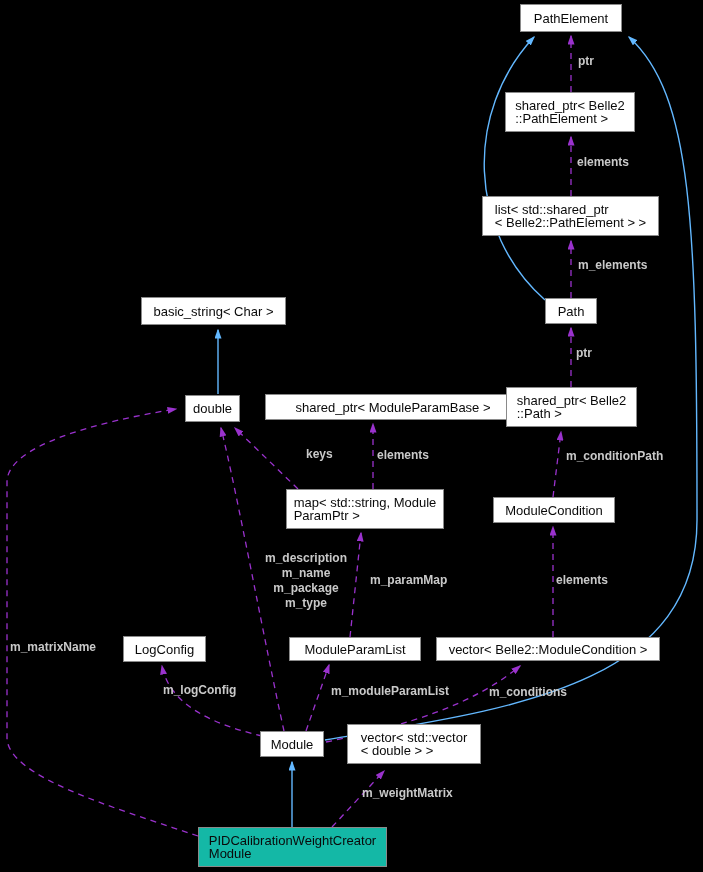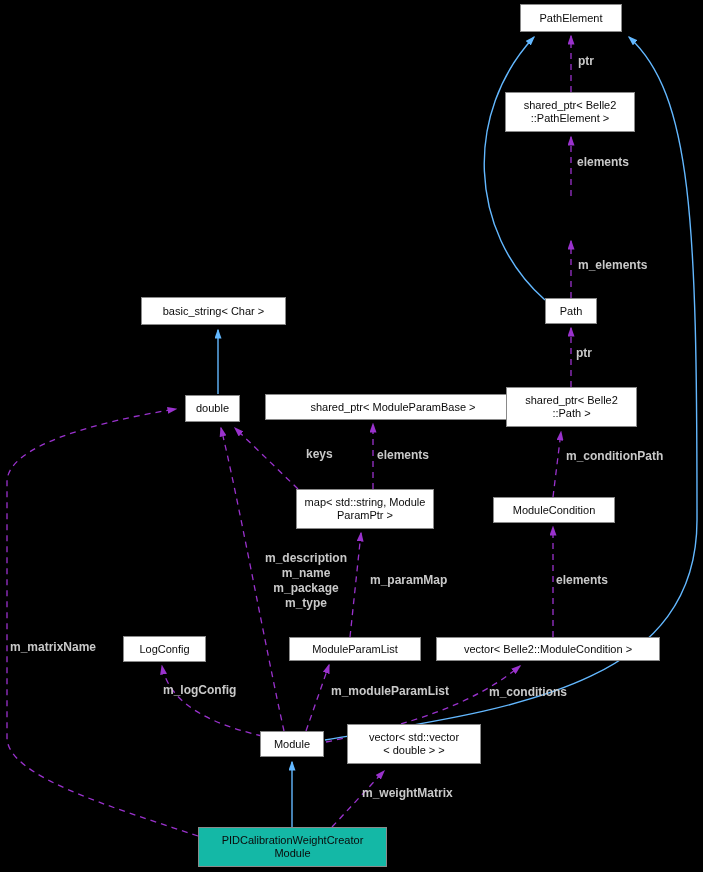--- a/index.html
+++ b/index.html
@@ -3,22 +3,22 @@
 <meta charset="utf-8">
 <style>
   html,body{margin:0;padding:0;background:#000;}
   #canvas{
     position:relative;width:703px;height:872px;background:#000;overflow:hidden;
     font-family:"Liberation Sans","DejaVu Sans",sans-serif;
   }
   #edges{position:absolute;left:0;top:0;width:703px;height:872px;}
   .node{
     position:absolute;box-sizing:border-box;background:#ffffff;border:1px solid #8a8a8a;
-    color:#0a0a0a;font-size:11px;line-height:13px;display:flex;align-items:center;
-    justify-content:center;text-align:center;white-space:pre-line;z-index:2;cursor:pointer;
+    color:#0a0a0a;font-size:13px;line-height:13px;display:flex;align-items:center;
+    justify-content:center;text-align:left;white-space:pre-line;z-index:2;cursor:pointer;
   }
   .node.hl{background:#14b8a6;border-color:#8a8a8a;}
   .elabel{
     position:absolute;color:#c9c9c9;font-size:12px;line-height:15px;white-space:pre-line;
     z-index:1;
     font-weight:bold;
   }
   .elabel.center{text-align:center;}
 </style>
 </head>
@@ -56,27 +56,29 @@
       <path d="M218,394 L218,330" marker-end="url(#arr-b)"></path>
       <path d="M545,300 C468,232 464,112 534,37" marker-end="url(#arr-b)"></path>
       <path d="M325,740 C500,710 697,690 697,520 C697,220 692,95 629,37" marker-end="url(#arr-b)"></path>
       <path d="M292,827 L292,762" marker-end="url(#arr-b)"></path>
     </g>
   </svg>
 
   <div class="node" style="left:520px;top:4px;width:102px;height:28px">PathElement</div>
   <div class="node" style="left:505px;top:92px;width:130px;height:40px">shared_ptr&lt; Belle2
 ::PathElement &gt;</div>
+  <div class="node" style="left:482px;top:196px;width:177px;height:40px">list&lt; std::shared_ptr
+&lt; Belle2::PathElement &gt; &gt;</div>
   <div class="node" style="left:545px;top:298px;width:52px;height:26px">Path</div>
   <div class="node" style="left:141px;top:297px;width:145px;height:28px">basic_string&lt; Char &gt;</div>
   <div class="node" style="left:185px;top:395px;width:55px;height:27px">double</div>
   <div class="node" style="left:265px;top:394px;width:256px;height:26px">shared_ptr&lt; ModuleParamBase &gt;</div>
   <div class="node" style="left:506px;top:387px;width:131px;height:40px">shared_ptr&lt; Belle2
 ::Path &gt;</div>
-  <div class="node" style="left:296px;top:489px;width:138px;height:40px">map&lt; std::string, Module
+  <div class="node" style="left:286px;top:489px;width:158px;height:40px">map&lt; std::string, Module
 ParamPtr &gt;</div>
   <div class="node" style="left:493px;top:497px;width:122px;height:26px">ModuleCondition</div>
   <div class="node" style="left:123px;top:636px;width:83px;height:26px">LogConfig</div>
   <div class="node" style="left:289px;top:637px;width:132px;height:24px">ModuleParamList</div>
   <div class="node" style="left:436px;top:637px;width:224px;height:24px">vector&lt; Belle2::ModuleCondition &gt;</div>
   <div class="node" style="left:260px;top:731px;width:64px;height:26px">Module</div>
   <div class="node" style="left:347px;top:724px;width:134px;height:40px">vector&lt; std::vector
 &lt; double &gt; &gt;</div>
   <div class="node hl" style="left:198px;top:827px;width:189px;height:40px">PIDCalibrationWeightCreator
 Module</div>

